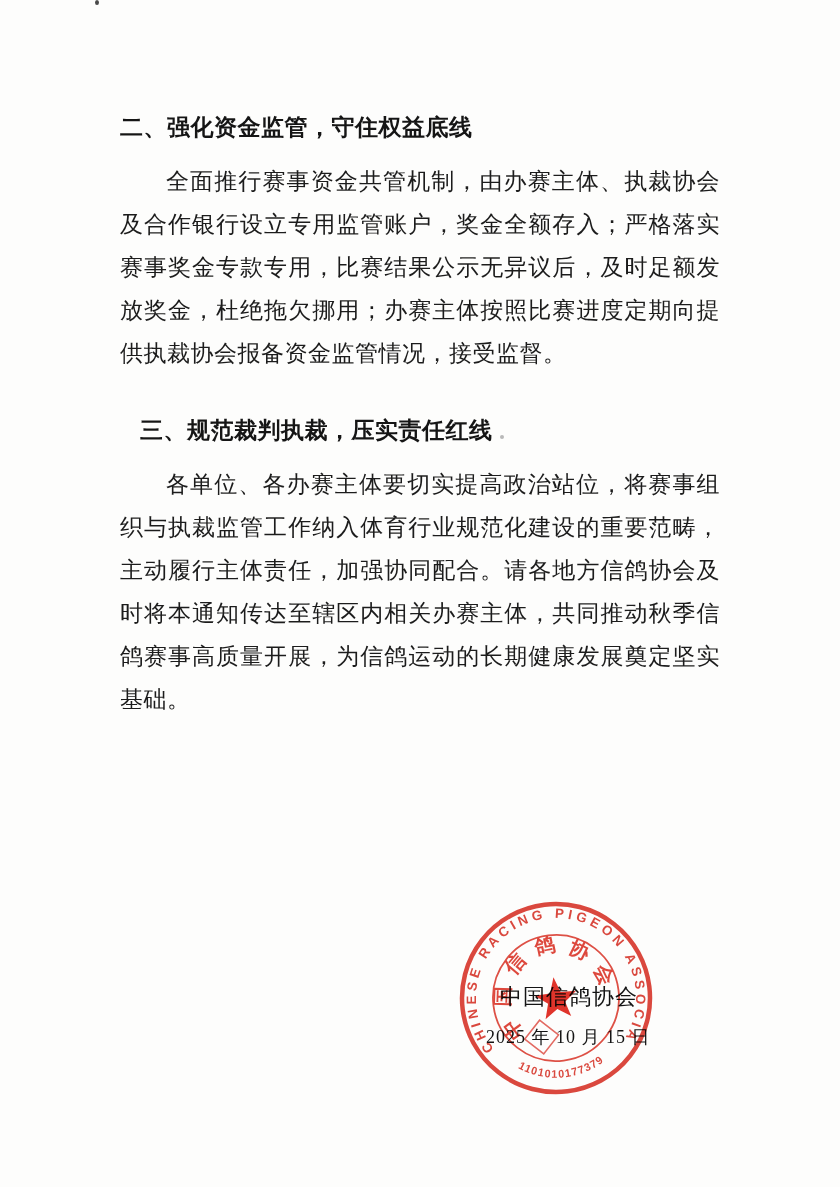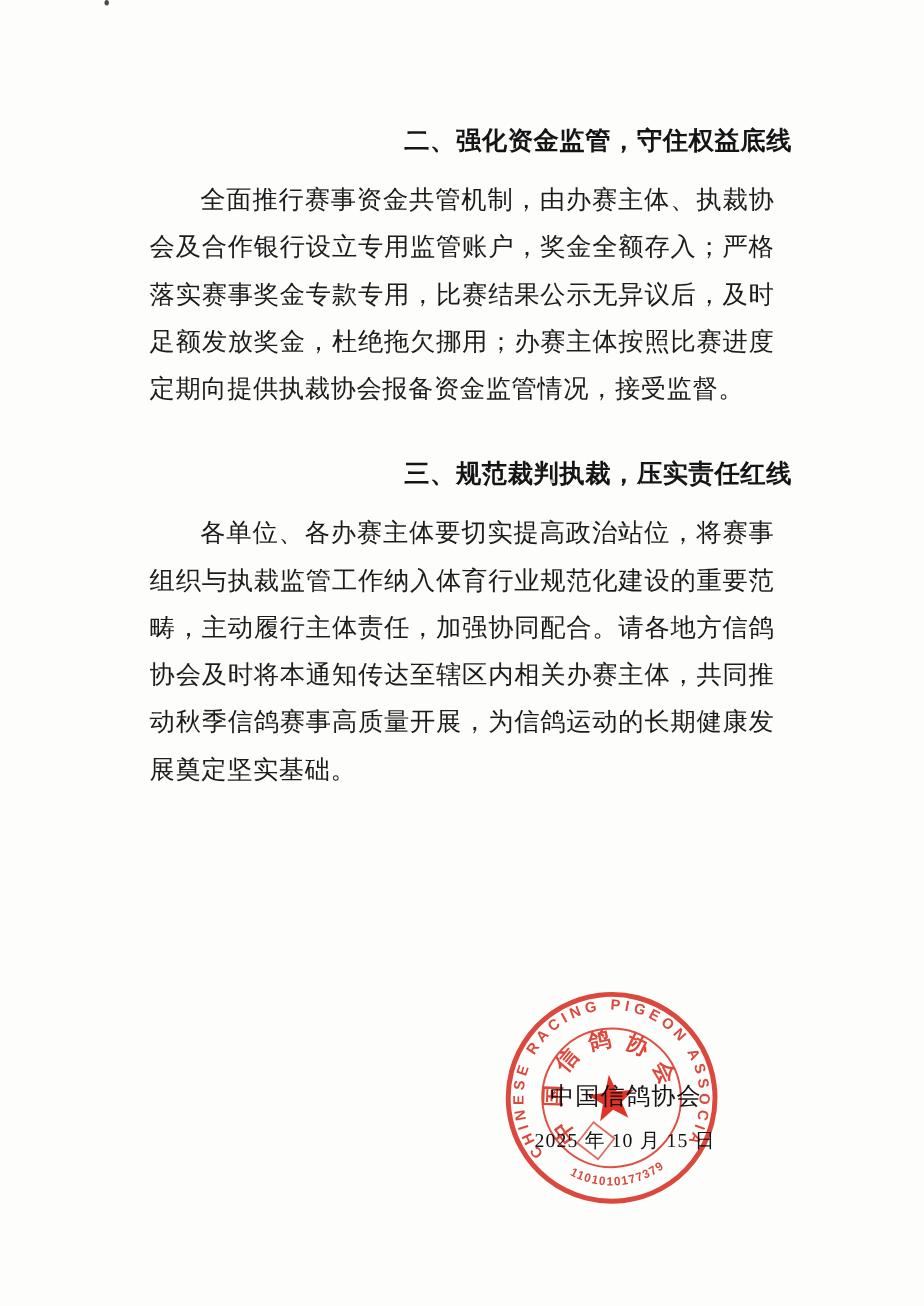--- a/index.html
+++ b/index.html
@@ -17,27 +17,26 @@
     left:120px;top:112px;width:600px;
   }
   .sec-heading{
     font-family:"Liberation Sans","DejaVu Sans",sans-serif;
     font-weight:700;
     font-size:23px;
     line-height:30px;
     color:#151515;
     margin:0 0 18px 0;
     letter-spacing:.5px;
-    text-align:right;
   }
   .sec-heading.second{margin-top:40px;margin-left:20px;}
   .para{
     font-size:23px;
     line-height:43px;
-    margin:16px;
+    margin:0;
     text-align:justify;
     text-indent:2em;
     letter-spacing:.5px;
     color:#1c1c1c;
   }
   
   .sig-org{
     position:absolute;left:500px;top:982px;
     font-size:22px;letter-spacing:1px;color:#141414;
     white-space:nowrap;

